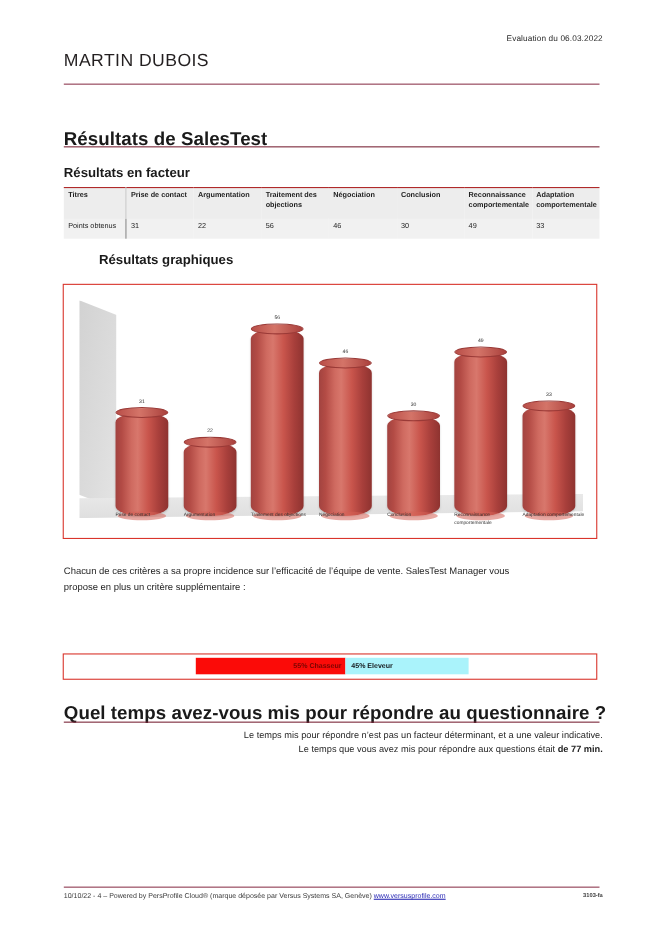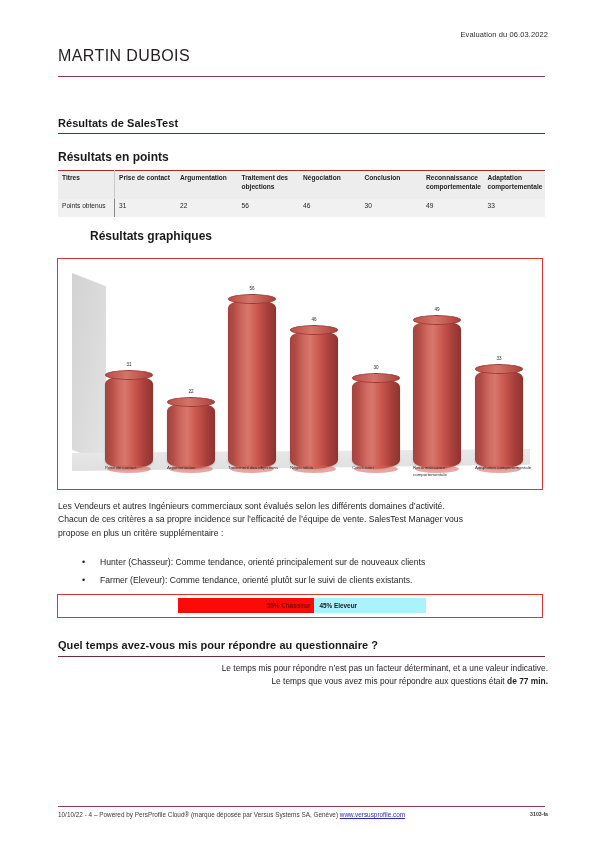--- a/index.html
+++ b/index.html
@@ -45,21 +45,21 @@
     left: 58px;
     top: 76px;
     width: 487px;
     height: 1px;
     background: #8f3b52;
   }
   
   .h-sec {
     position: absolute;
     left: 58px;
-    font-size: 11px;
+    font-size: 17px;
     font-weight: 700;
     color: #1a1a1a;
     letter-spacing: .05px;
   }
   .h-rule {
     position: absolute;
     left: 58px;
     width: 487px;
     height: 1.4px;
     background: #7b2739;
@@ -335,21 +335,21 @@
 
 <div class="page">
 
   <div class="eval-date">Evaluation du 06.03.2022</div>
   <div class="person-name">MARTIN DUBOIS</div>
   <div class="name-rule"></div>
 
   <div class="h-sec" id="hd-sales">Résultats de SalesTest</div>
   <div class="h-rule" id="rule-sales"></div>
 
-  <div class="h-sub" id="hd-points">Résultats en points</div>
+  <div class="h-sub" id="hd-points">Résultats en facteur</div>
 
   <table class="tbl">
     <tbody>
         <tr class="head">
       <td class="label">Titres</td>
       <td>Prise de contact</td>
       <td>Argumentation</td>
       <td>Traitement des objections</td>
       <td>Négociation</td>
       <td>Conclusion</td>
@@ -411,29 +411,25 @@
           <div class="x-lab" style="left: 130px;">Traitement des objections</div>
           <div class="x-lab" style="left: 192px;">Négociation</div>
           <div class="x-lab" style="left: 254px;">Conclusion</div>
           <div class="x-lab" style="left: 315px;">Reconnaissance comportementale</div>
           <div class="x-lab" style="left: 377px;">Adaptation comportementale</div>
         </div>
     </div>
   </div>
 
   <div class="para" id="para-intro">
-    <span>Les Vendeurs et autres Ingénieurs commerciaux sont évalués selon les différents domaines d’activité.</span><br>
+    <br>
     <span>Chacun de ces critères a sa propre incidence sur l’efficacité de l’équipe de vente. SalesTest Manager vous</span><br>
     <span>propose en plus un critère supplémentaire :</span>
   </div>
 
-  <ul class="bullets">
-    <li>Hunter (Chasseur): Comme tendance, orienté principalement sur de nouveaux clients</li>
-    <li>Farmer (Eleveur): Comme tendance, orienté plutôt sur le suivi de clients existants.</li>
-  </ul>
 
   <div class="hf-frame">
     <div class="hf-track">
       <div class="hf-hunter" id="hf-hunter" style="width: 55%;">55% Chasseur</div>
       <div class="hf-farmer" id="hf-farmer" style="width: 45%;">45% Eleveur</div>
     </div>
   </div>
 
   <div class="h-sec" id="hd-quest">Quel temps avez-vous mis pour répondre au questionnaire ?</div>
   <div class="h-rule" id="rule-quest"></div>

